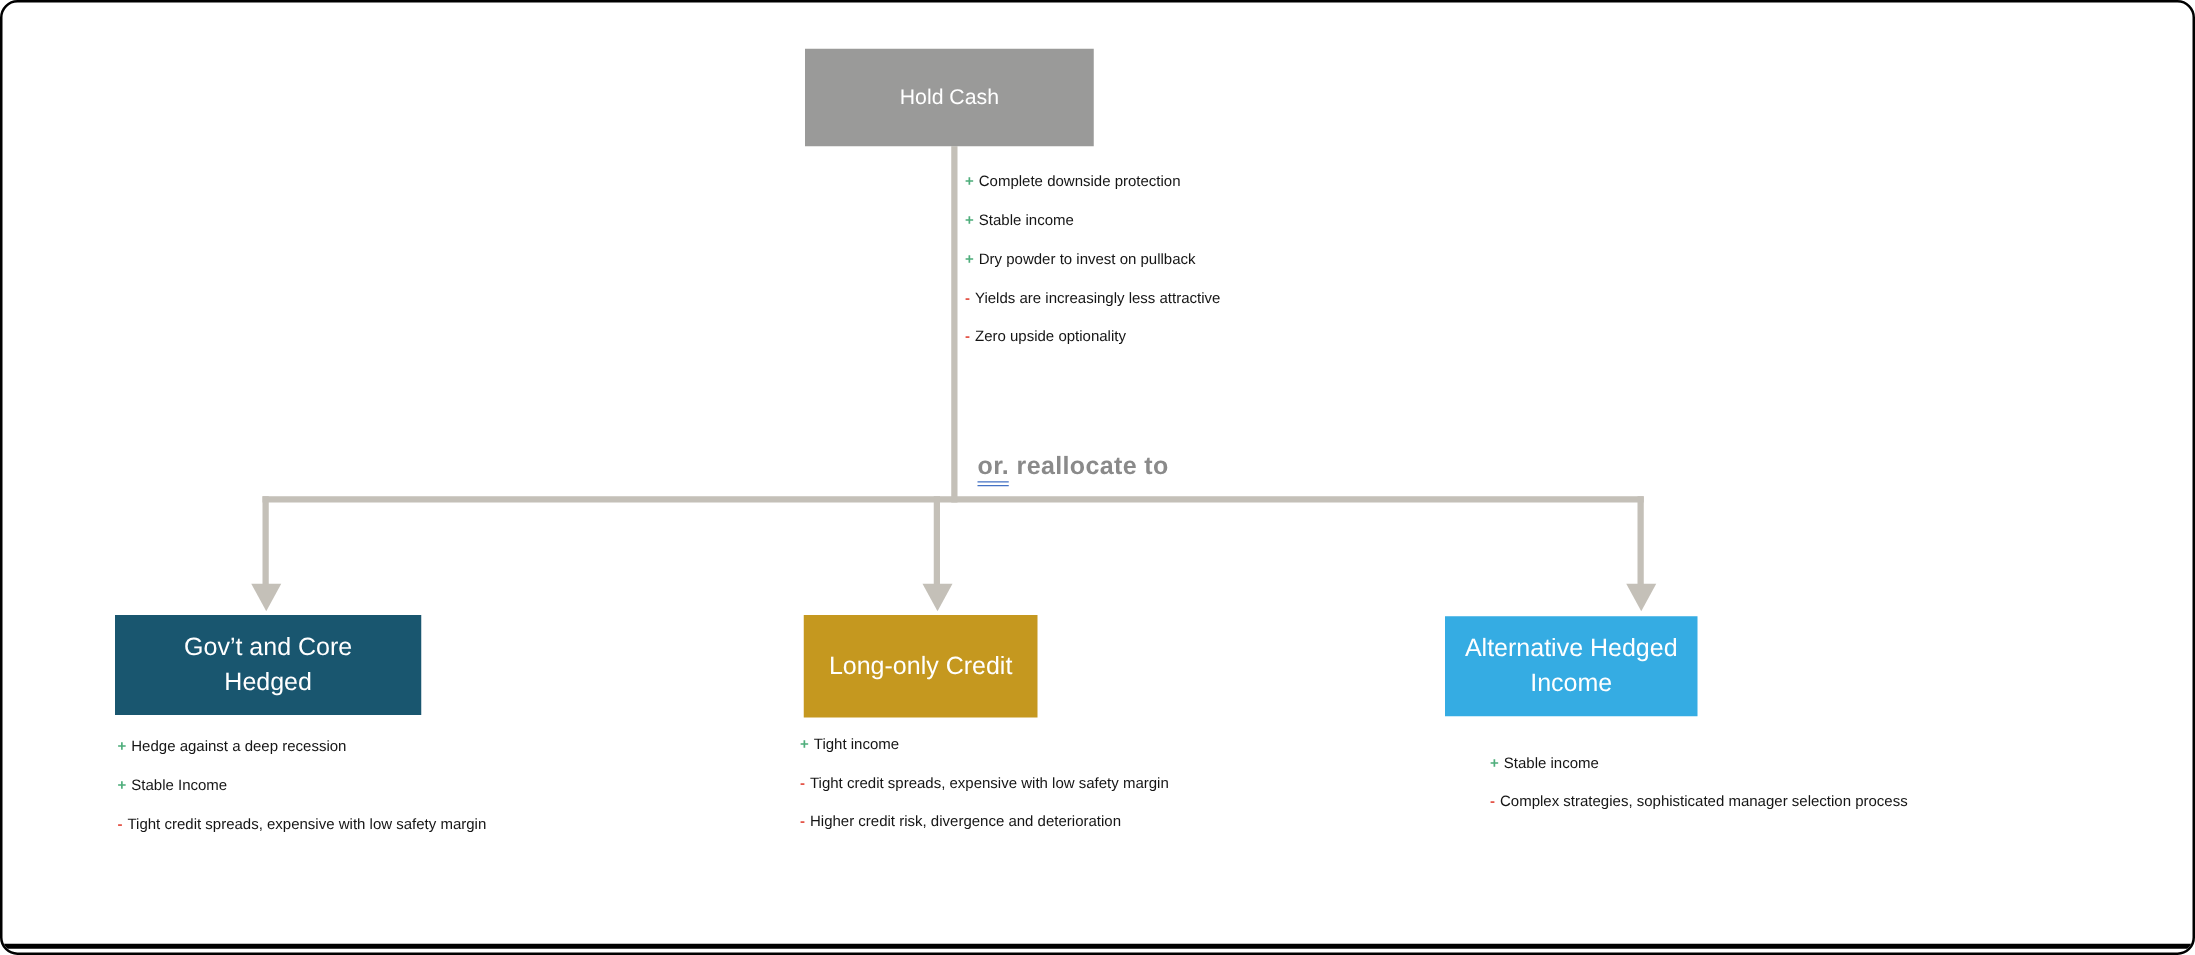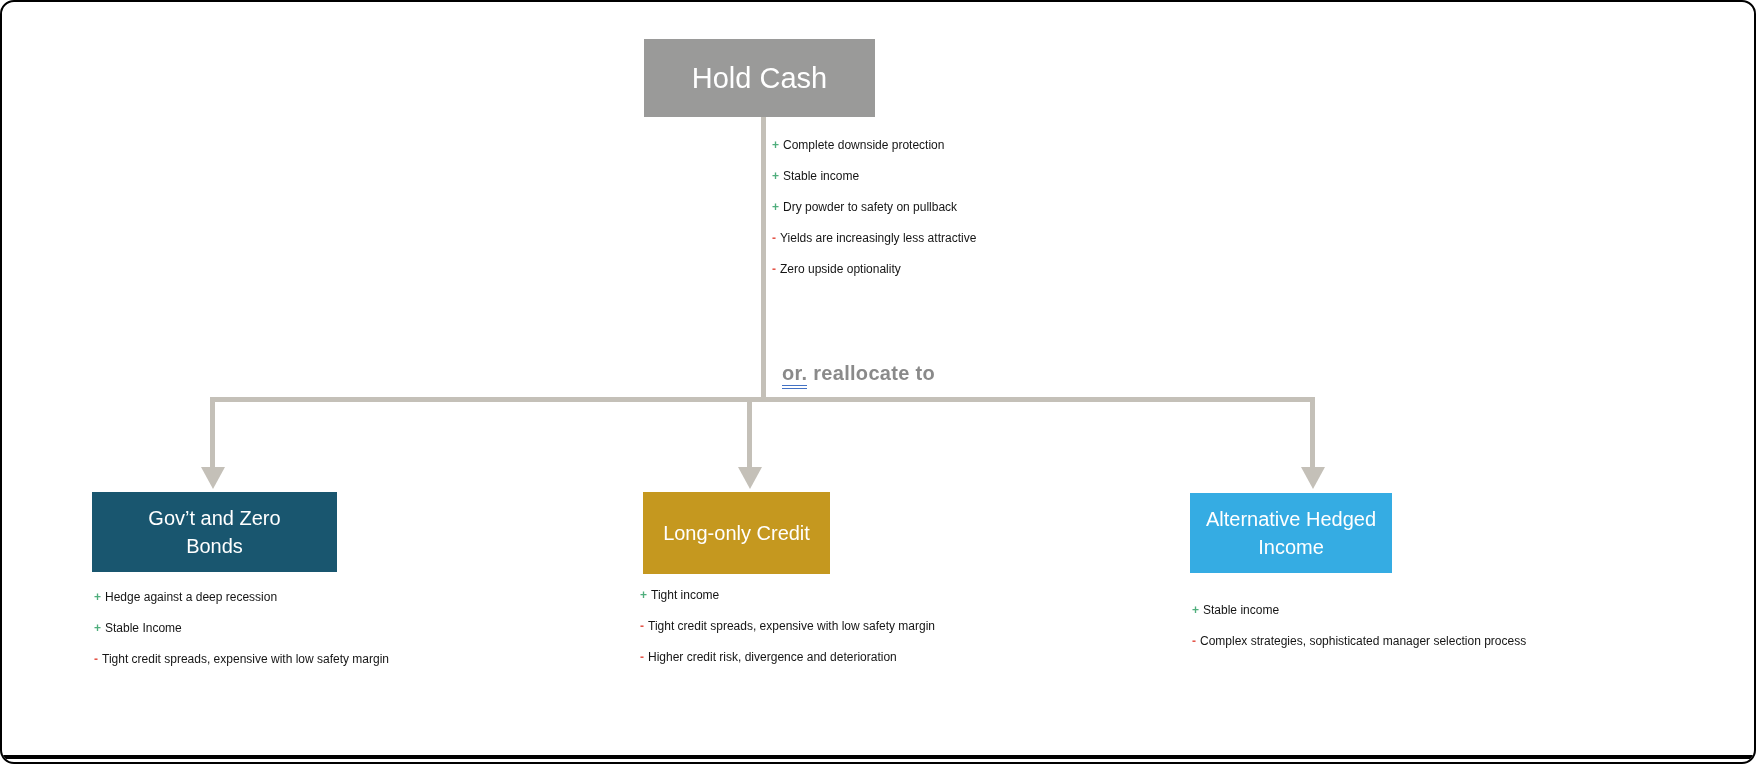--- a/index.html
+++ b/index.html
@@ -6,25 +6,25 @@
   body{font-family:"Liberation Sans","DejaVu Sans",sans-serif;}
   .slide{
     position:relative;width:1756px;height:764px;box-sizing:border-box;
     background:#ffffff;border:2px solid #000;border-radius:14px;overflow:hidden;
   }
   .box{
     position:absolute;display:flex;align-items:center;justify-content:center;
     color:#ffffff;text-align:center;
   }
   .box .box-title{line-height:1.4;}
-  .box-hold{left:642px;top:37px;width:231px;height:78px;background:#9A9A99;font-size:29px;justify-content:center;}
+  .box-hold{left:642px;top:37px;width:231px;height:78px;background:#9A9A99;font-size:17px;justify-content:center;}
   .box-bonds{left:90px;top:490px;width:245px;height:80px;background:#19566F;font-size:20px;}
   .box-bonds .box-title{width:185px;}
   .box-credit{left:641px;top:490px;width:187px;height:82px;background:#C5981F;font-size:20px;}
-  .box-alt{left:1188px;top:491px;width:202px;height:80px;background:#35ACE3;font-size:20px;}
+  .box-alt{left:1154px;top:491px;width:202px;height:80px;background:#35ACE3;font-size:20px;}
   .box-alt .box-title{width:192px;}
 
   .cline{position:absolute;background:#C4C0B8;}
   .vline-top{left:759px;top:115px;width:5px;height:285px;}
   .hline{left:208px;top:395px;width:1105px;height:5px;}
   .drop-left{left:208px;top:395px;width:5px;height:72px;}
   .drop-mid{left:745px;top:395px;width:5px;height:72px;}
   .drop-right{left:1308px;top:395px;width:5px;height:72px;}
   .arrowhead{
     position:absolute;width:0;height:0;
@@ -74,37 +74,37 @@
   </div>
 
   <div class="plist plist-hold">
     <div class="li">
       <span class="sign" data-kind="pro">+</span><span class="txt">Complete downside protection</span>
     </div>
     <div class="li">
       <span class="sign" data-kind="pro">+</span><span class="txt">Stable income</span>
     </div>
     <div class="li">
-      <span class="sign" data-kind="pro">+</span><span class="txt">Dry powder to safety on pullback</span>
+      <span class="sign" data-kind="pro">+</span><span class="txt">Dry powder to invest on pullback</span>
     </div>
     <div class="li">
       <span class="sign" data-kind="con">-</span><span class="txt">Yields are increasingly less attractive</span>
     </div>
     <div class="li">
       <span class="sign" data-kind="con">-</span><span class="txt">Zero upside optionality</span>
     </div>
   </div>
 
   <div class="or-label">
     <span class="or-underlined">or.</span>
     <span>reallocate to</span>
   </div>
 
   <div class="box box-bonds">
-    <span class="box-title">Gov’t and Zero Bonds</span>
+    <span class="box-title">Gov’t and Core Hedged</span>
   </div>
   <div class="box box-credit">
     <span class="box-title">Long-only Credit</span>
   </div>
   <div class="box box-alt">
     <span class="box-title">Alternative Hedged Income</span>
   </div>
 
   <div class="plist plist-bonds">
     <div class="li">

